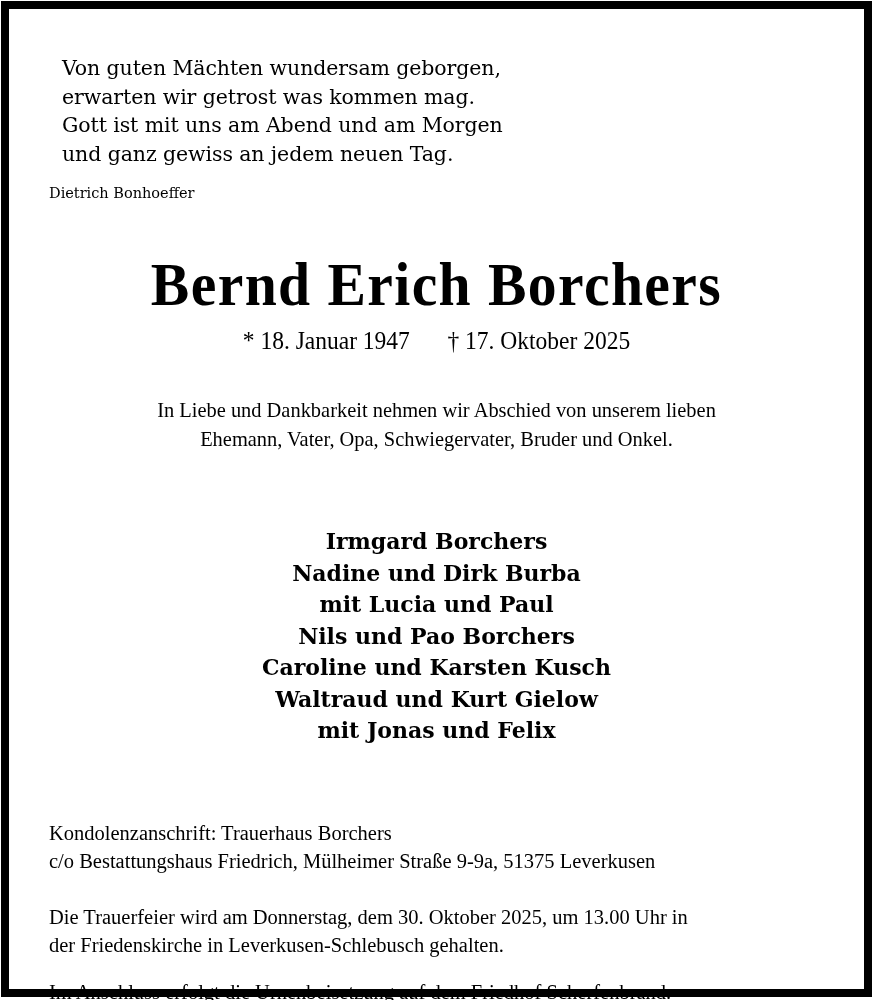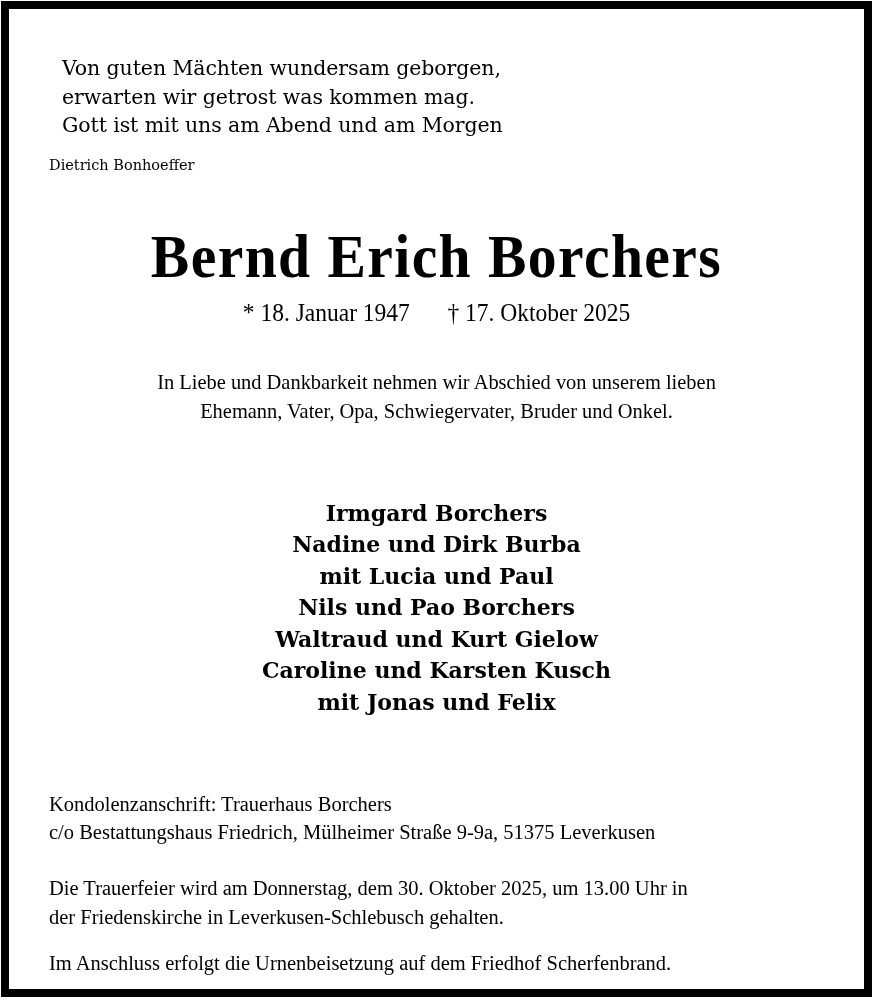--- a/index.html
+++ b/index.html
@@ -131,40 +131,41 @@
 </head>
 <body>
 
 <div class="notice-frame">
   <div class="notice-inner">
 
     <div class="poem">
       <span class="poem-line">Von guten Mächten wundersam geborgen,</span>
       <span class="poem-line">erwarten wir getrost was kommen mag.</span>
       <span class="poem-line">Gott ist mit uns am Abend und am Morgen</span>
+      <span class="poem-line">und ganz gewiss an jedem neuen Tag.</span>
     </div>
     <div class="poem-attribution">Dietrich Bonhoeffer</div>
 
     <div class="name-block">
       <div class="deceased-name">Bernd Erich Borchers</div>
       <div class="dates-line"><span>*</span> <span>18. Januar 1947</span><span class="date-gap"></span><span>†</span> <span>17. Oktober 2025</span></div>
     </div>
 
     <div class="dedication">
       <span class="dedication-line">In Liebe und Dankbarkeit nehmen wir Abschied von unserem lieben</span>
       <span class="dedication-line">Ehemann, Vater, Opa, Schwiegervater, Bruder und Onkel.</span>
     </div>
 
     <div class="family-list">
       <span class="family-line">Irmgard Borchers</span>
       <span class="family-line">Nadine und Dirk Burba</span>
       <span class="family-line">mit Lucia und Paul</span>
       <span class="family-line">Nils und Pao Borchers</span>
+      <span class="family-line">Caroline und Karsten Kusch</span>
       <span class="family-line">Waltraud und Kurt Gielow</span>
-      <span class="family-line">Caroline und Karsten Kusch</span>
       <span class="family-line">mit Jonas und Felix</span>
     </div>
 
     <div class="contact-block">
       <span class="contact-line">Kondolenzanschrift: Trauerhaus Borchers</span>
       <span class="contact-line">c/o Bestattungshaus Friedrich, Mülheimer Straße 9-9a, 51375 Leverkusen</span>
     </div>
 
     <div class="service-block">
       <p class="service-para">

